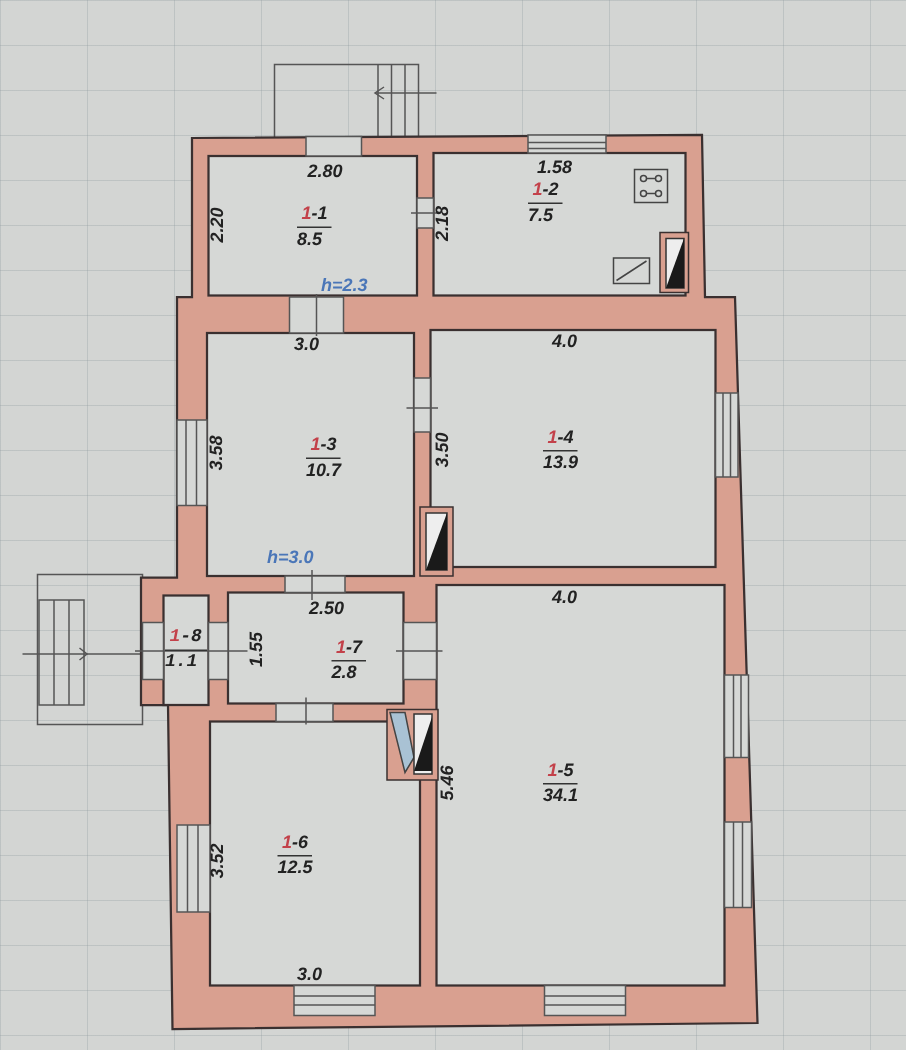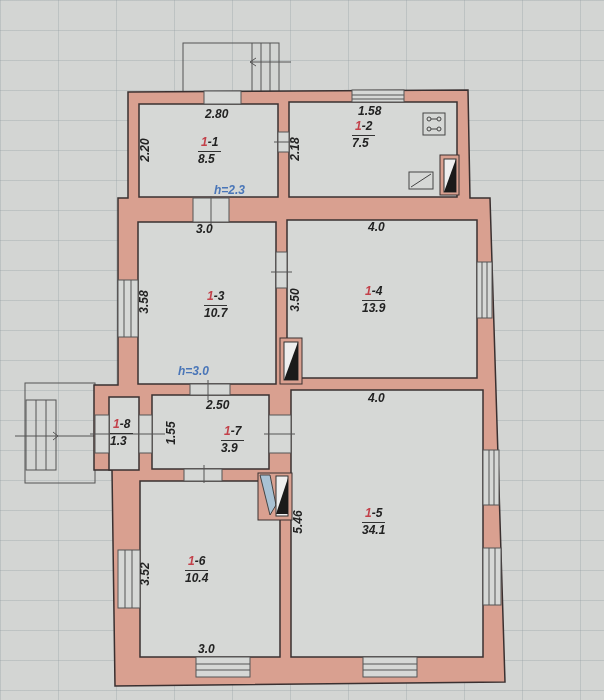--- a/index.html
+++ b/index.html
@@ -159,29 +159,29 @@
 <div class="room-label" style="left:362px;top:285px;width:44px;">
   <span class="id-line"><span class="id-num">1</span><span>-4</span></span>
   <span class="area">13.9</span>
 </div>
 <div class="room-label" style="left:362px;top:507px;width:44px;">
   <span class="id-line"><span class="id-num">1</span><span>-5</span></span>
   <span class="area">34.1</span>
 </div>
 <div class="room-label" style="left:185px;top:555px;width:44px;">
   <span class="id-line"><span class="id-num">1</span><span>-6</span></span>
-  <span class="area">10.4</span>
+  <span class="area">12.5</span>
 </div>
 <div class="room-label" style="left:221px;top:425px;width:40px;">
   <span class="id-line"><span class="id-num">1</span><span>-7</span></span>
-  <span class="area">3.9</span>
+  <span class="area">2.8</span>
 </div>
-<div class="room-label" style="left:110px;top:418px;width:43px;">
+<div class="room-label" style="left:110px;top:418px;width:43px;font-family:Liberation Mono, monospace;">
   <span class="id-line"><span class="id-num">1</span><span>-8</span></span>
-  <span class="area">1.3</span>
+  <span class="area">1.1</span>
 </div>
 
 <span class="dim" style="left:205px;top:108px;">2.80</span>
 <span class="dim vert" style="left:133px;top:144px;">2.20</span>
 <span class="dim" style="left:358px;top:105px;">1.58</span>
 <span class="dim vert" style="left:283px;top:143px;">2.18</span>
 <span class="dim" style="left:196px;top:223px;">3.0</span>
 <span class="dim vert" style="left:132px;top:296px;">3.58</span>
 <span class="dim" style="left:368px;top:221px;">4.0</span>
 <span class="dim vert" style="left:283px;top:294px;">3.50</span>

